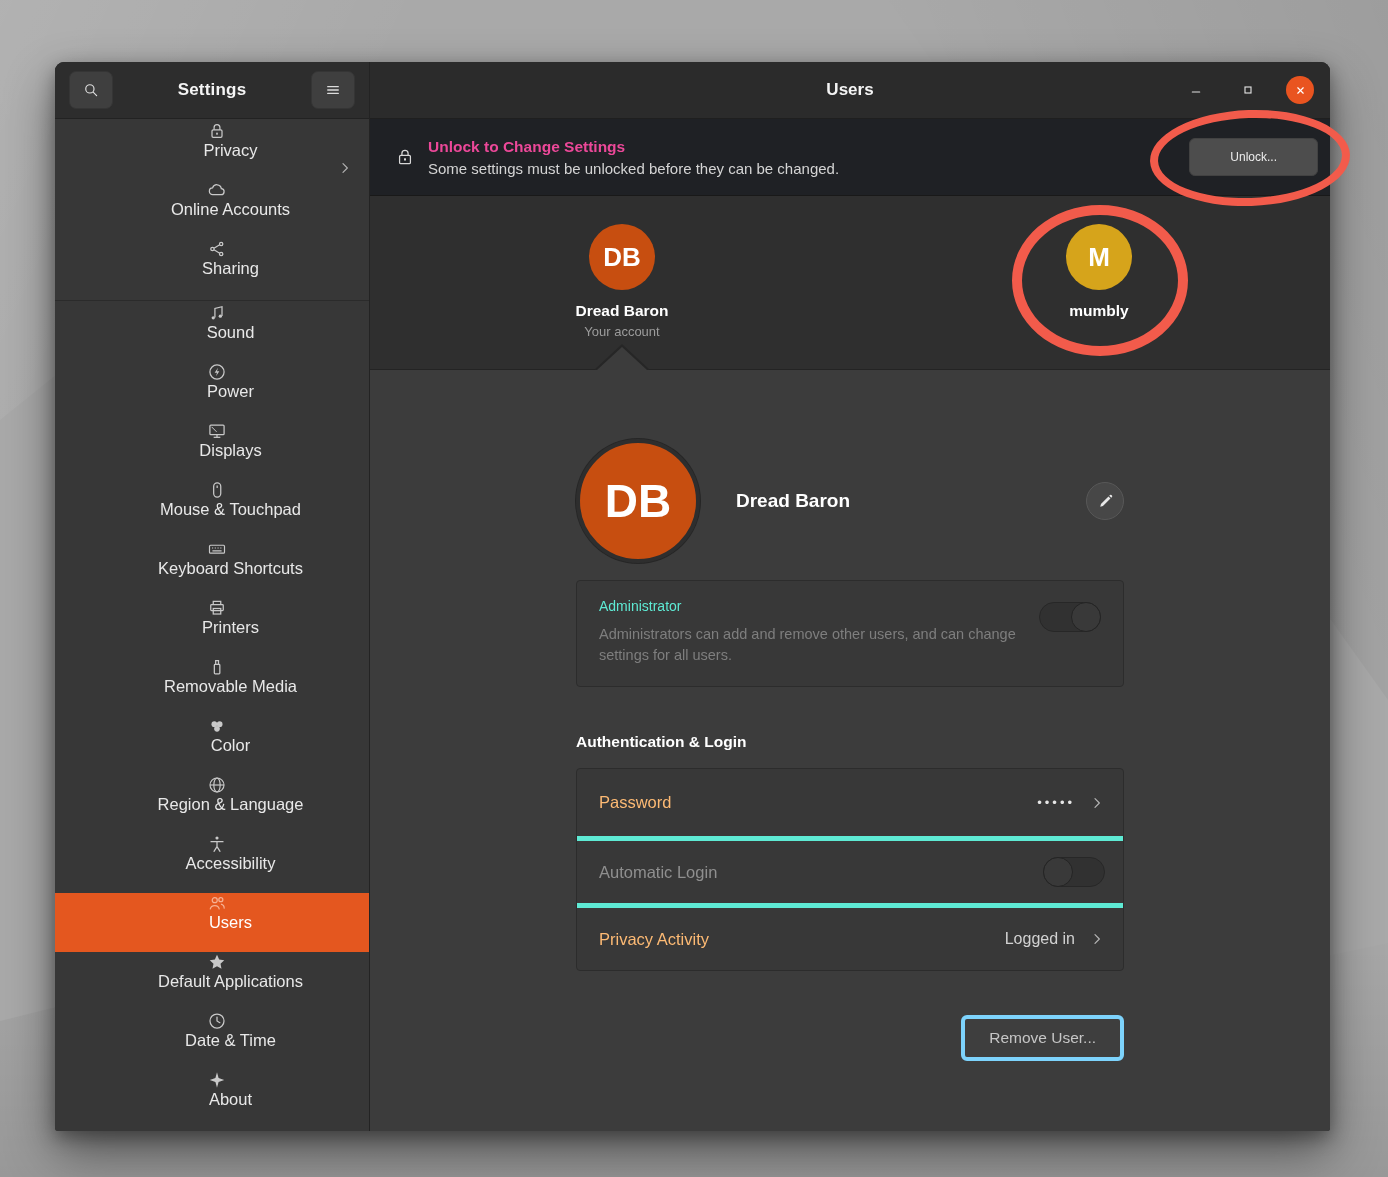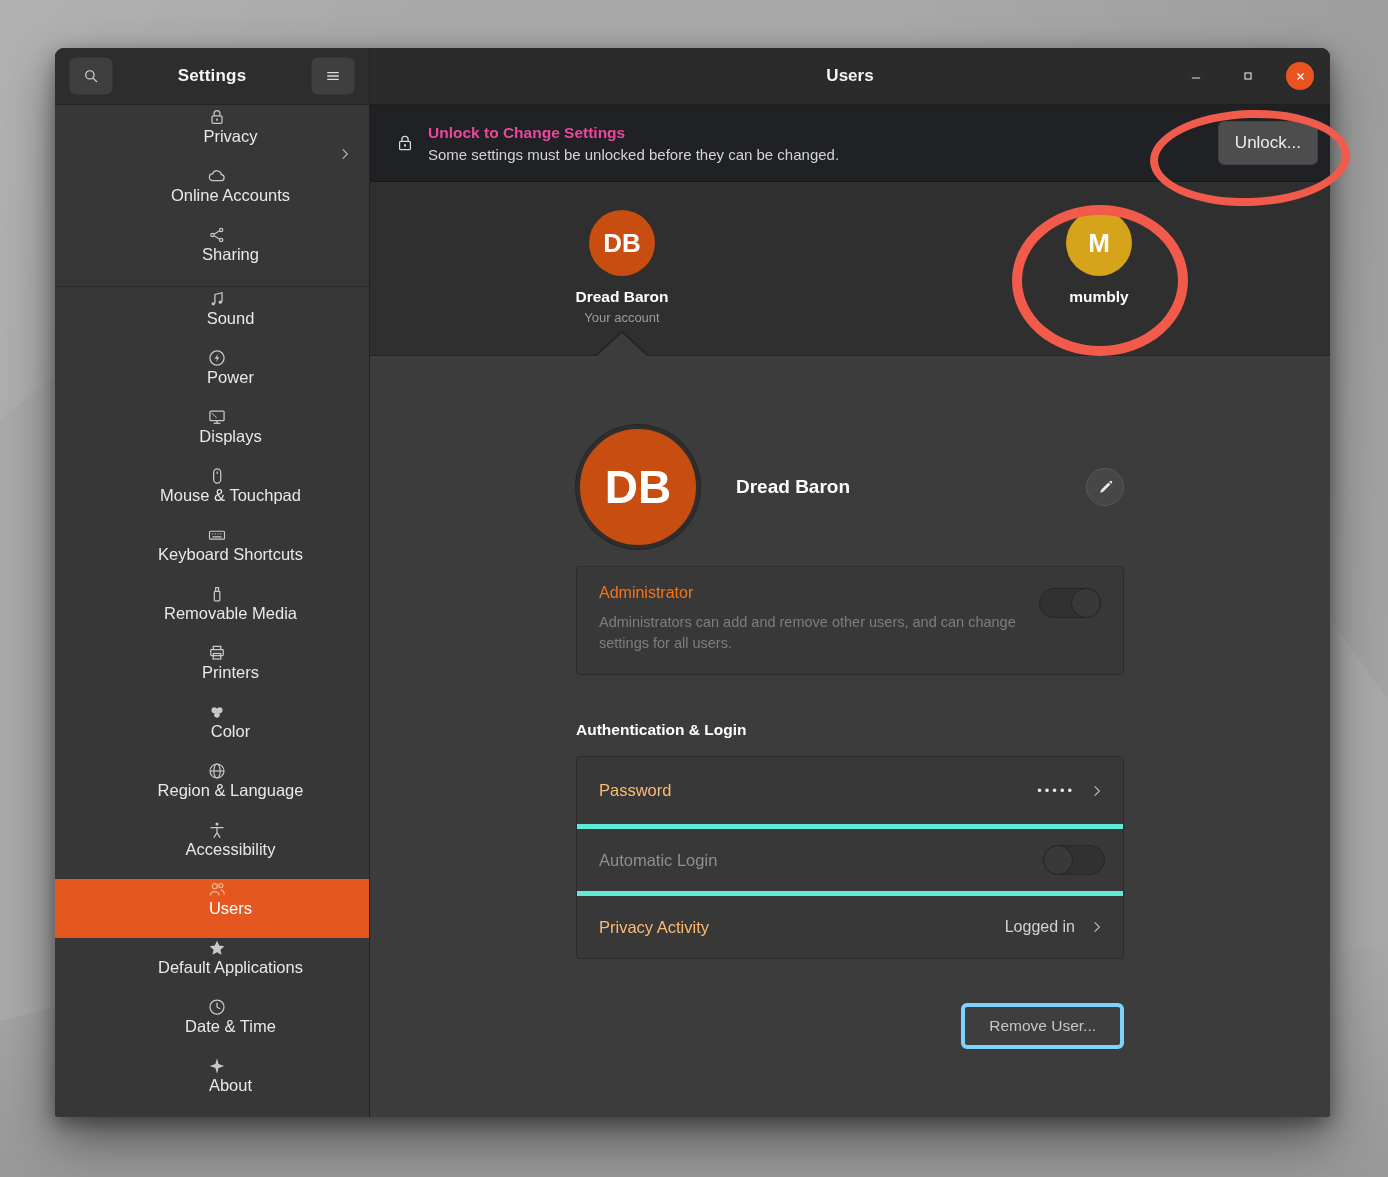--- a/index.html
+++ b/index.html
@@ -17,21 +17,21 @@
     clip-path:polygon(0 0,100% 0,0 100%); }
   .bg-shape.s2 { right:0; top:0; width:500px; height:700px;
     background:linear-gradient(250deg, rgba(0,0,0,.07), rgba(0,0,0,0) 70%);
     clip-path:polygon(100% 0,0 0,100% 100%); }
   .bg-shape.s3 { left:0; bottom:0; width:1388px; height:260px;
     background:linear-gradient(180deg, rgba(0,0,0,0), rgba(0,0,0,.10));
     clip-path:polygon(0 40%,30% 0,60% 55%,100% 10%,100% 100%,0 100%); }
 
   
   .window {
-    position:absolute; left:55px; top:48px; width:1275px; height:1069px;
+    position:absolute; left:55px; top:62px; width:1275px; height:1069px;
     border-radius:9px 9px 3px 3px; overflow:hidden;
     display:grid; grid-template-columns:315px 1fr;
     box-shadow:0 22px 50px rgba(0,0,0,.45), 0 6px 18px rgba(0,0,0,.35);
     background:#3c3c3c;
   }
 
   
   .sidebar { background:#373737; border-right:1px solid #232323; display:flex; flex-direction:column; }
   .sb-header {
     height:57px; flex:0 0 57px; background:#2d2d2d; border-bottom:1px solid #222;
@@ -74,21 +74,21 @@
   .unlock-bar {
     flex:0 0 77px; background:#1f2125; display:flex; align-items:center; padding:0 12px 0 25px;
     border-bottom:1px solid #191919;
   }
   .unlock-lock { width:20px; height:22px; color:#d8d8d8; flex:0 0 20px; }
   .unlock-texts { margin-left:13px; }
   .unlock-title { color:#ec4899; font-weight:bold; font-size:15.5px; margin-bottom:4px; }
   .unlock-sub { color:#d4d4d4; font-size:15px; }
   .unlock-btn {
     margin-left:auto; background:#4d4d4d; border:1px solid #424242; border-radius:6px;
-    color:#ececec; font-size:17px; padding:11px 16px; cursor:pointer;
+    color:#ececec; font-size:12px; padding:11px 40px; cursor:pointer;
     font-family:"Liberation Sans", sans-serif;
   }
 
   
   .carousel { flex:0 0 174px; background:#2f2f2f; position:relative; border-bottom:1px solid #242424; }
   .ca-user { position:absolute; top:28px; width:160px; text-align:center; cursor:pointer; }
   .ca-user.u-db { left:172px; }
   .ca-user.u-m  { left:649px; }
   .ca-avatar {
     width:66px; height:66px; border-radius:50%; margin:0 auto;
@@ -119,21 +119,21 @@
     display:flex; align-items:center; justify-content:center; color:#e8e8e8;
   }
   .edit-btn svg { width:17px; height:17px; }
 
   .section-title { margin-top:46px; color:#ffffff; font-weight:bold; font-size:15.5px; }
   .card {
     margin-top:17px; background:#383838; border:1px solid #2c2c2c; border-radius:4px;
   }
   .admin-row { padding:17px 22px 20px 22px; display:flex; }
   .admin-texts { max-width:420px; }
-  .admin-label { color:#f97316; font-size:16px; }
+  .admin-label { color:#5eead4; font-size:14px; }
   .admin-desc { margin-top:10px; color:#7e7e7e; font-size:14.5px; line-height:1.45; }
 
   .toggle { width:62px; height:30px; border-radius:15px; background:#313131; border:1px solid #272727; position:relative; flex:0 0 62px; }
   .toggle .knob { position:absolute; top:-1px; width:30px; height:30px; border-radius:50%; background:#393939; border:1px solid #242424; }
   .toggle.on  .knob { right:-1px; }
   .toggle.off .knob { left:-1px; }
   .admin-row .toggle { margin-left:auto; margin-top:4px; }
 
   .auth-row { height:67px; display:flex; align-items:center; padding:0 18px 0 22px; cursor:pointer; }
   .auth-row + .auth-row { border-top:5px solid #5eead4; }
@@ -336,29 +336,29 @@
         <span class="sb-label">Mouse &amp; Touchpad</span>
       </div>
       <div class="sb-item">
         <svg class="ic">
             <use href="#i-keyboard"></use>
           </svg>
         <span class="sb-label">Keyboard Shortcuts</span>
       </div>
       <div class="sb-item">
         <svg class="ic">
+            <use href="#i-printer"></use>
+          </svg>
+        <span class="sb-label">Printers</span>
+      </div>
+      <div class="sb-item">
+        <svg class="ic">
             <use href="#i-usb"></use>
           </svg>
         <span class="sb-label">Removable Media</span>
-      </div>
-      <div class="sb-item">
-        <svg class="ic">
-            <use href="#i-printer"></use>
-          </svg>
-        <span class="sb-label">Printers</span>
       </div>
       <div class="sb-item">
         <svg class="ic">
             <use href="#i-color"></use>
           </svg>
         <span class="sb-label">Color</span>
       </div>
       <div class="sb-item">
         <svg class="ic">
             <use href="#i-globe"></use>

